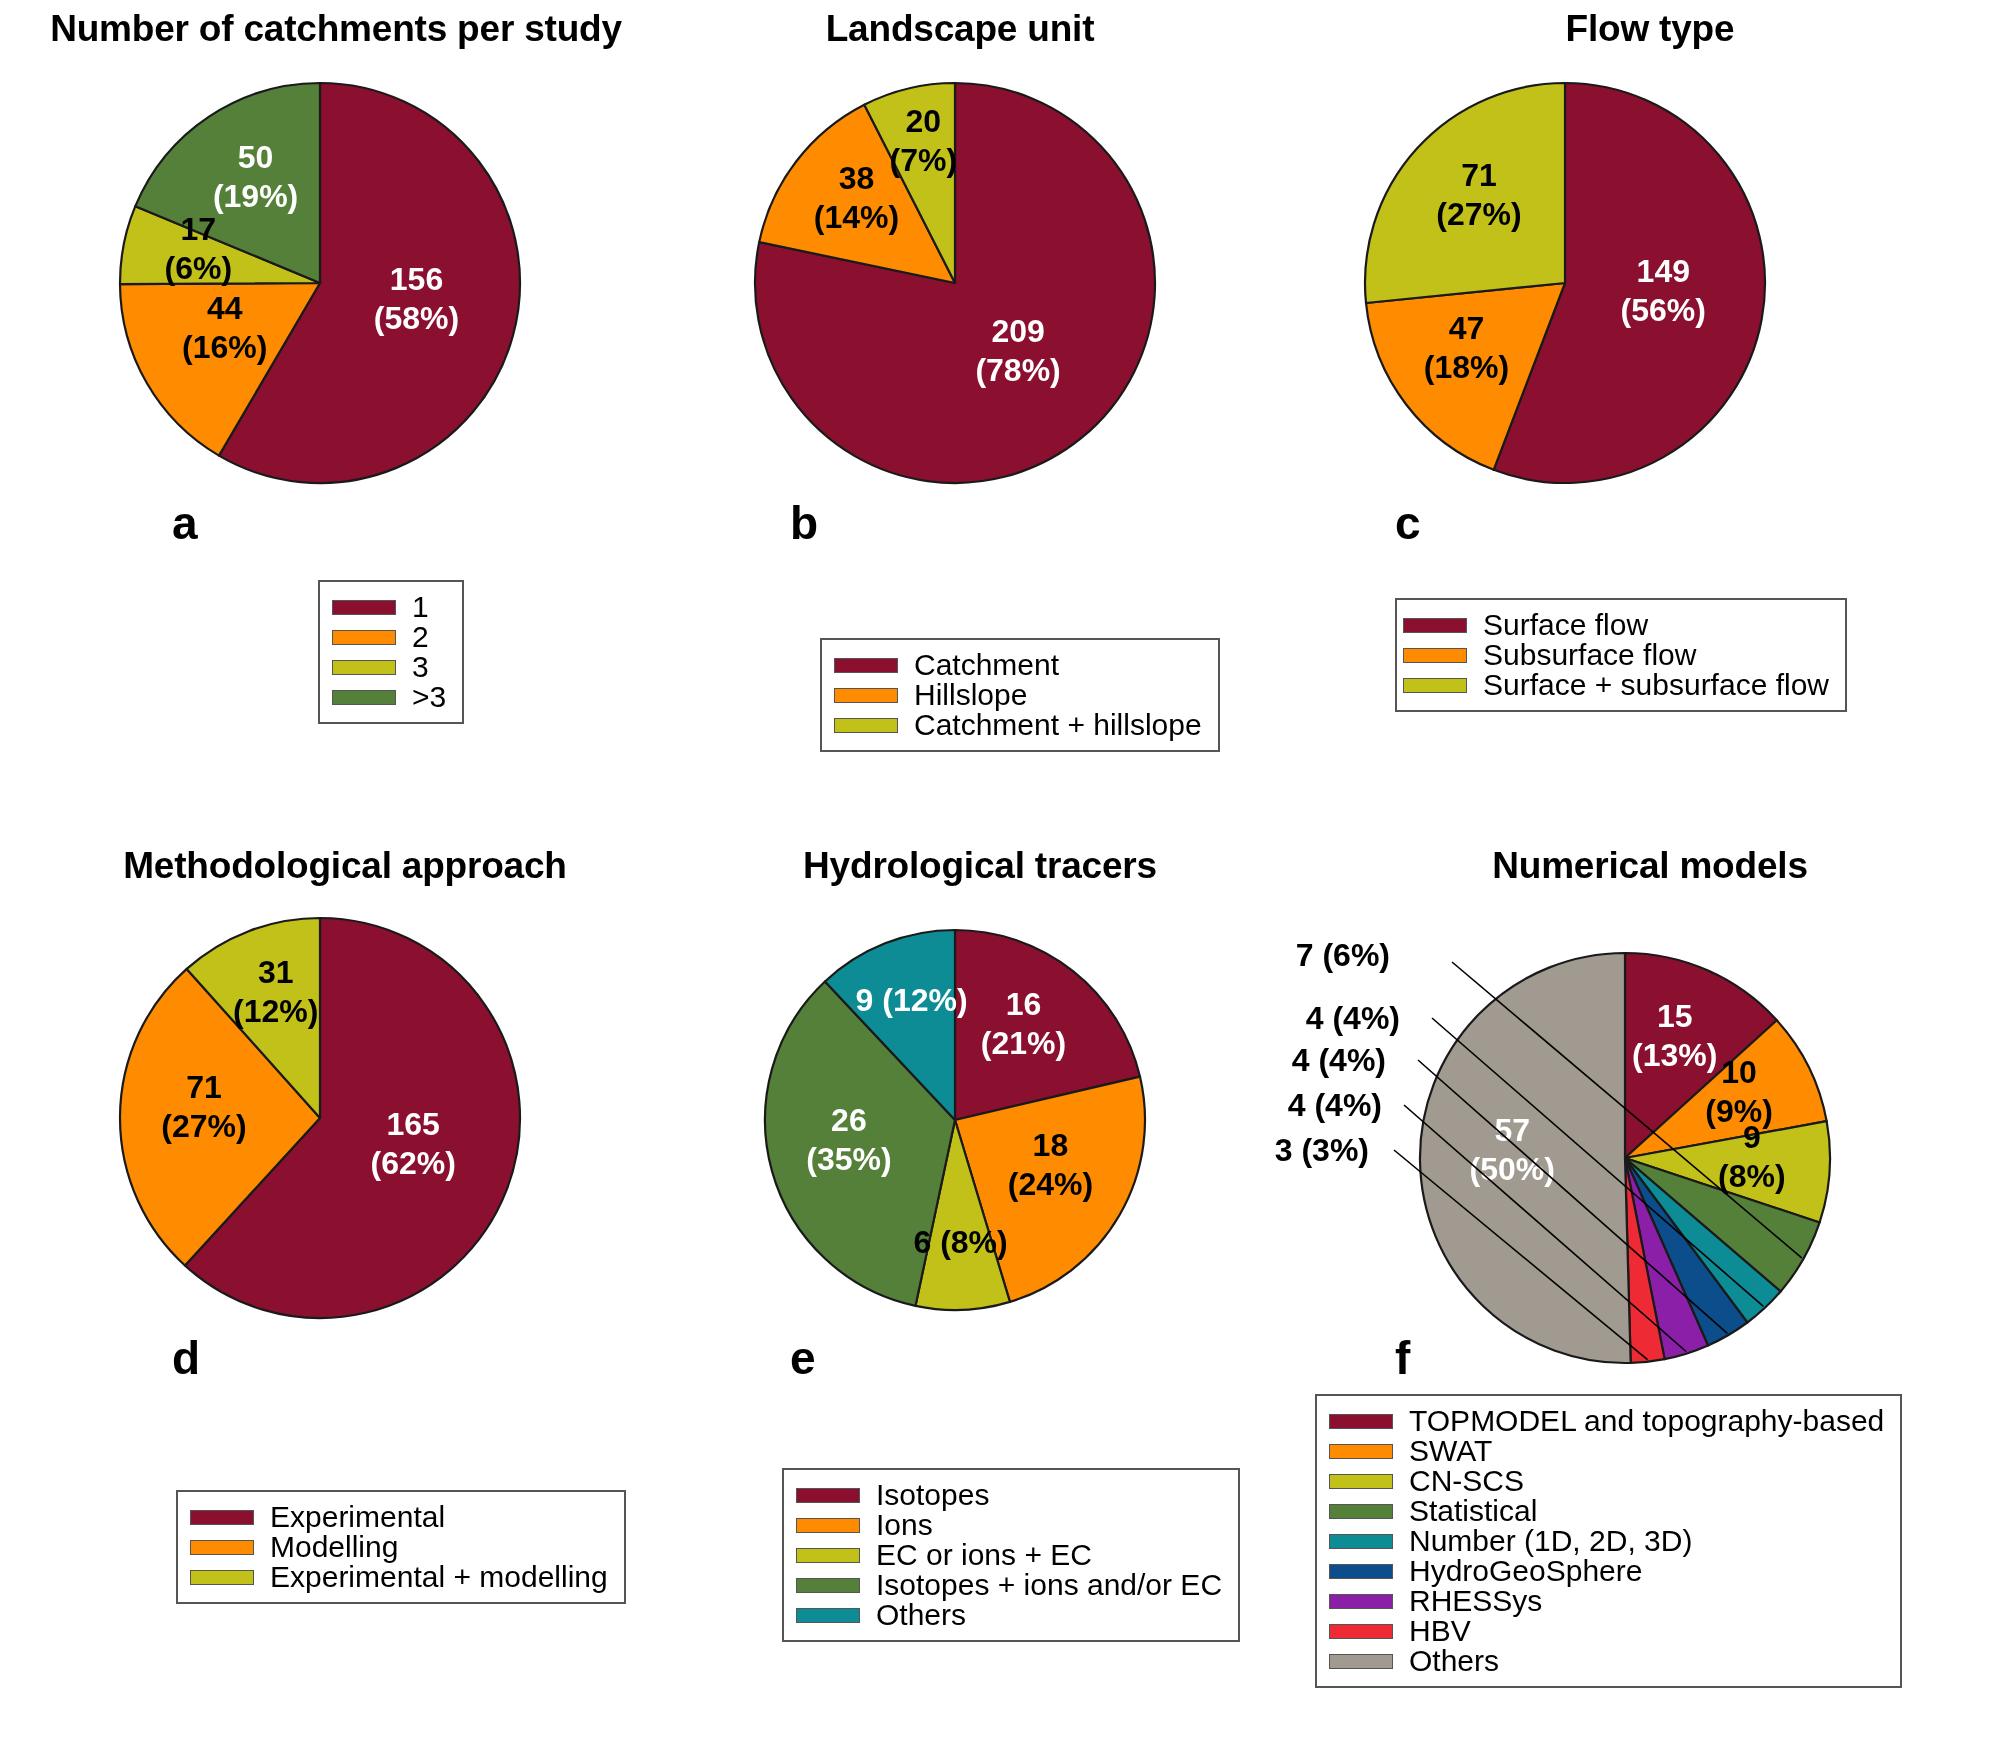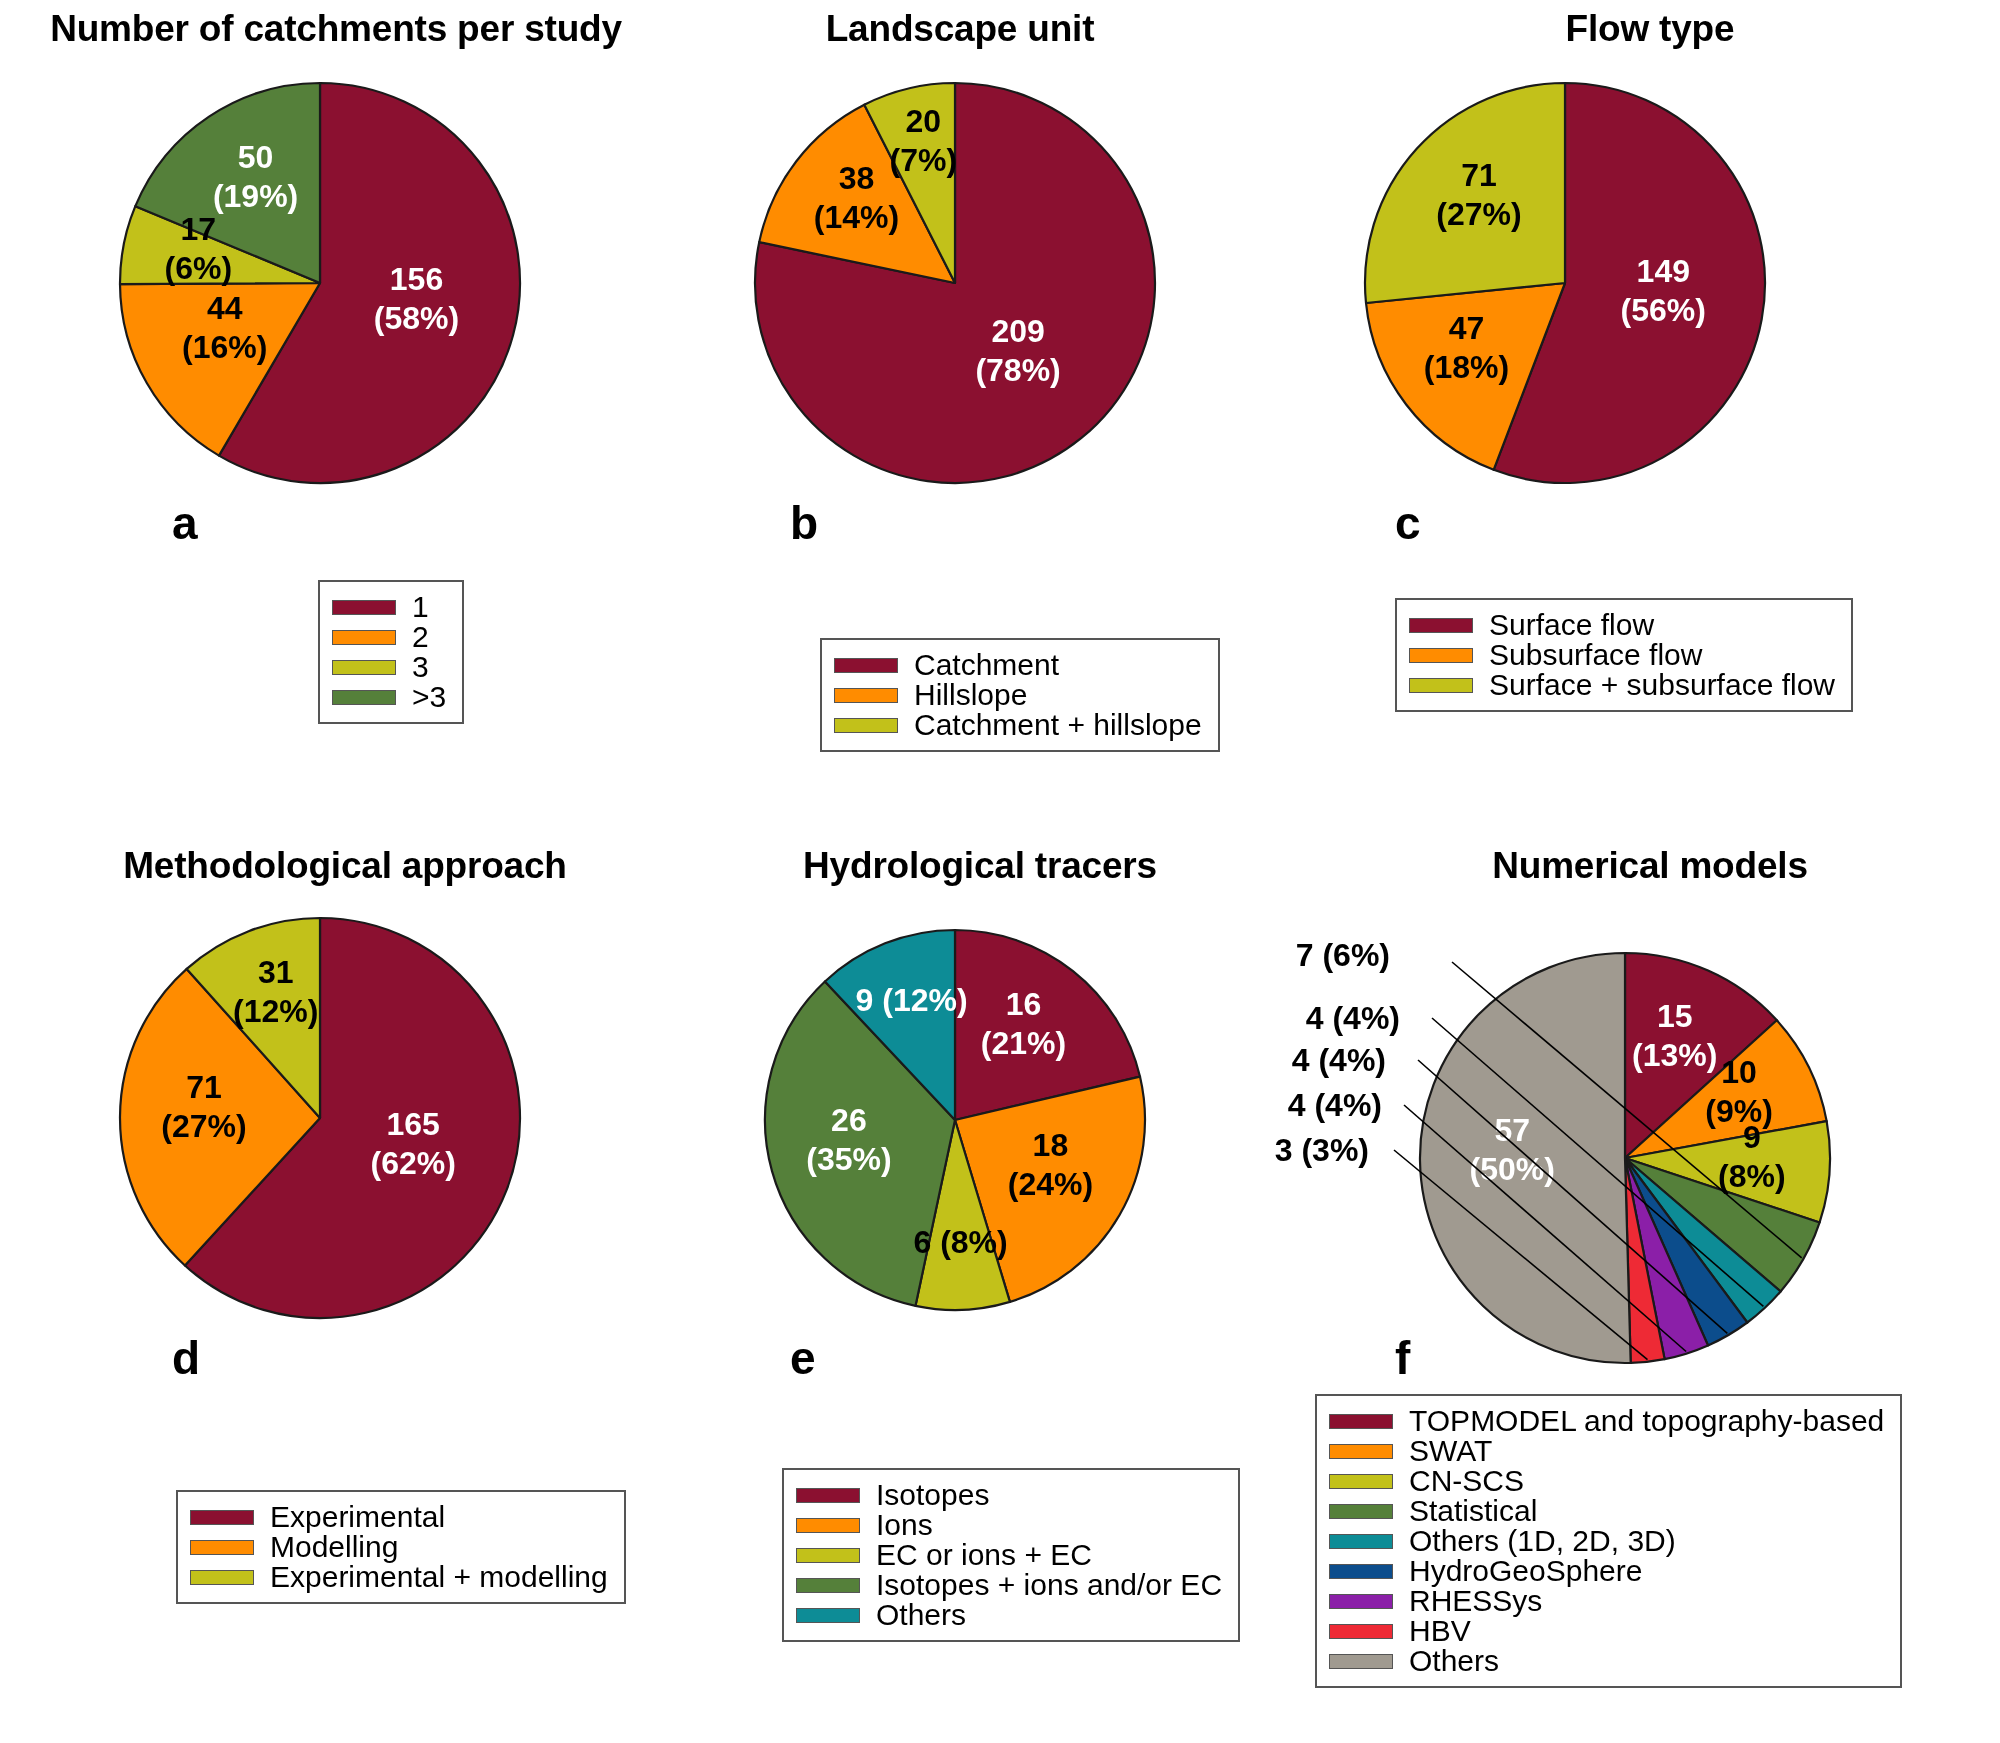--- a/index.html
+++ b/index.html
@@ -188,21 +188,21 @@
     </div>
     <div class="legend-row">
       <span class="legend-swatch" style="background: rgb(255, 140, 0);"></span>
       <span class="legend-label">Hillslope</span>
     </div>
     <div class="legend-row">
       <span class="legend-swatch" style="background: rgb(194, 193, 26);"></span>
       <span class="legend-label">Catchment + hillslope</span>
     </div>
   </div>
-<div class="legend-box" id="legend-c" style="left:1395px;top:598px;">
+<div class="legend-box" id="legend-c" style="left:1395px;top:598px;padding-left:6px;">
     <div class="legend-row">
       <span class="legend-swatch" style="background: rgb(139, 16, 48);"></span>
       <span class="legend-label">Surface flow</span>
     </div>
     <div class="legend-row">
       <span class="legend-swatch" style="background: rgb(255, 140, 0);"></span>
       <span class="legend-label">Subsurface flow</span>
     </div>
     <div class="legend-row">
       <span class="legend-swatch" style="background: rgb(194, 193, 26);"></span>
@@ -257,21 +257,21 @@
     <div class="legend-row">
       <span class="legend-swatch" style="background: rgb(194, 193, 26);"></span>
       <span class="legend-label">CN-SCS</span>
     </div>
     <div class="legend-row">
       <span class="legend-swatch" style="background: rgb(85, 128, 58);"></span>
       <span class="legend-label">Statistical</span>
     </div>
     <div class="legend-row">
       <span class="legend-swatch" style="background: rgb(13, 140, 150);"></span>
-      <span class="legend-label">Others (1D, 2D, 3D)</span>
+      <span class="legend-label">Number (1D, 2D, 3D)</span>
     </div>
     <div class="legend-row">
       <span class="legend-swatch" style="background: rgb(12, 77, 140);"></span>
       <span class="legend-label">HydroGeoSphere</span>
     </div>
     <div class="legend-row">
       <span class="legend-swatch" style="background: rgb(139, 31, 168);"></span>
       <span class="legend-label">RHESSys</span>
     </div>
     <div class="legend-row">

